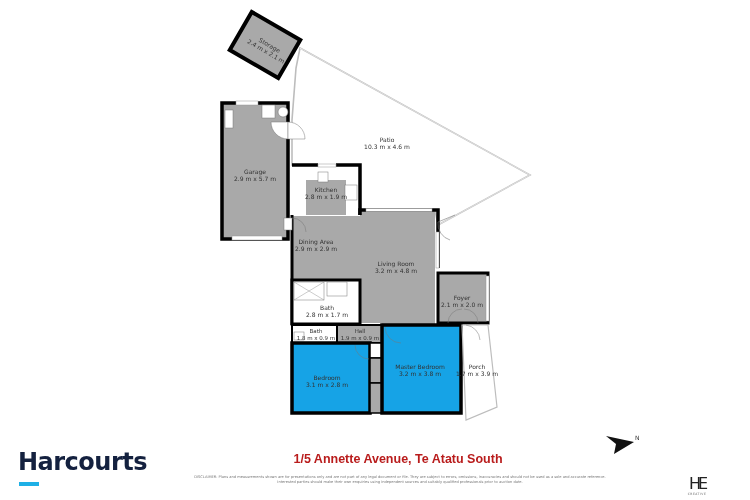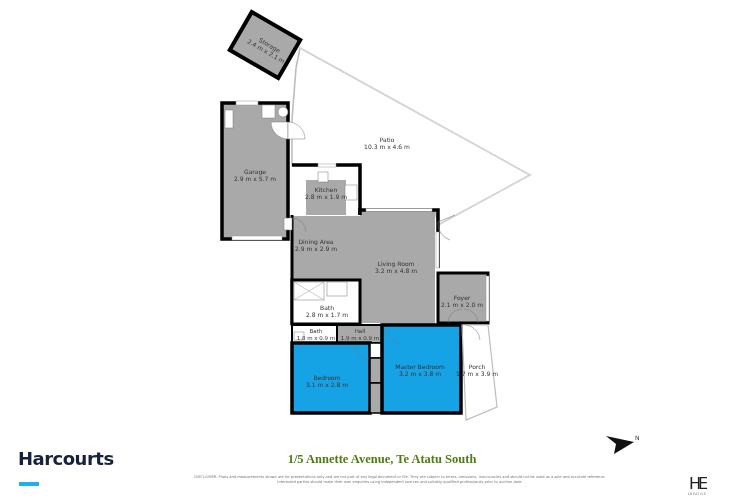--- a/index.html
+++ b/index.html
@@ -1,22 +1,22 @@
 <!DOCTYPE html>
 <html><head>
 <meta charset="utf-8">
 <style>
   html, body { margin:0; padding:0; background:#ffffff; }
   body { width:750px; height:500px; position:relative; overflow:hidden; font-family:"DejaVu Sans", sans-serif; }
   #plan { position:absolute; left:0; top:0; width:750px; height:440px; }
   .lbl { position:absolute; font-size:6px; color:#333; text-align:center; line-height:7px; white-space:nowrap; transform:translate(-50%,-50%); }
   .lbl span { display:block; }
-  .title { position:absolute; left:232px; top:452px; width:300px; text-align:center; font-family:Liberation Serif, serif; font-weight:bold; font-size:12.5px; color:#4d7c0f; }
+  .title { position:absolute; left:248px; top:452px; width:300px; text-align:center; font-family:Liberation Sans, sans-serif; font-weight:bold; font-size:12.5px; color:#b91c1c; }
   .disclaimer { position:absolute; left:190px; top:475px; width:420px; text-align:center; font-size:3.6px; line-height:5px; color:#777; }
-  .logo { position:absolute; left:18px; top:448px; font-family:"DejaVu Sans", sans-serif; font-weight:bold; font-size:18px; letter-spacing:-0.5px; color:#14213f; }
+  .logo { position:absolute; left:18px; top:448px; font-family:"DejaVu Sans", sans-serif; font-weight:bold; font-size:24px; letter-spacing:-0.5px; color:#14213f; }
   .logo-bar { position:absolute; left:19px; top:482px; width:20px; height:4px; background:#1eb0e6; }
   .he { position:absolute; left:685px; top:458px; width:24px; text-align:center; }
   .he-mark { font-size:16px; font-family:"DejaVu Sans", sans-serif; color:#222; letter-spacing:-3px; line-height:16px;margin-top:18px; }
   .he-sub { font-size:3px; color:#666; letter-spacing:0.5px; }
   .north { position:absolute; left:604px; top:432px; }
 </style>
 </head>
 <body>
 
 <svg id="plan" viewBox="0 0 750 440" xmlns="http://www.w3.org/2000/svg">

